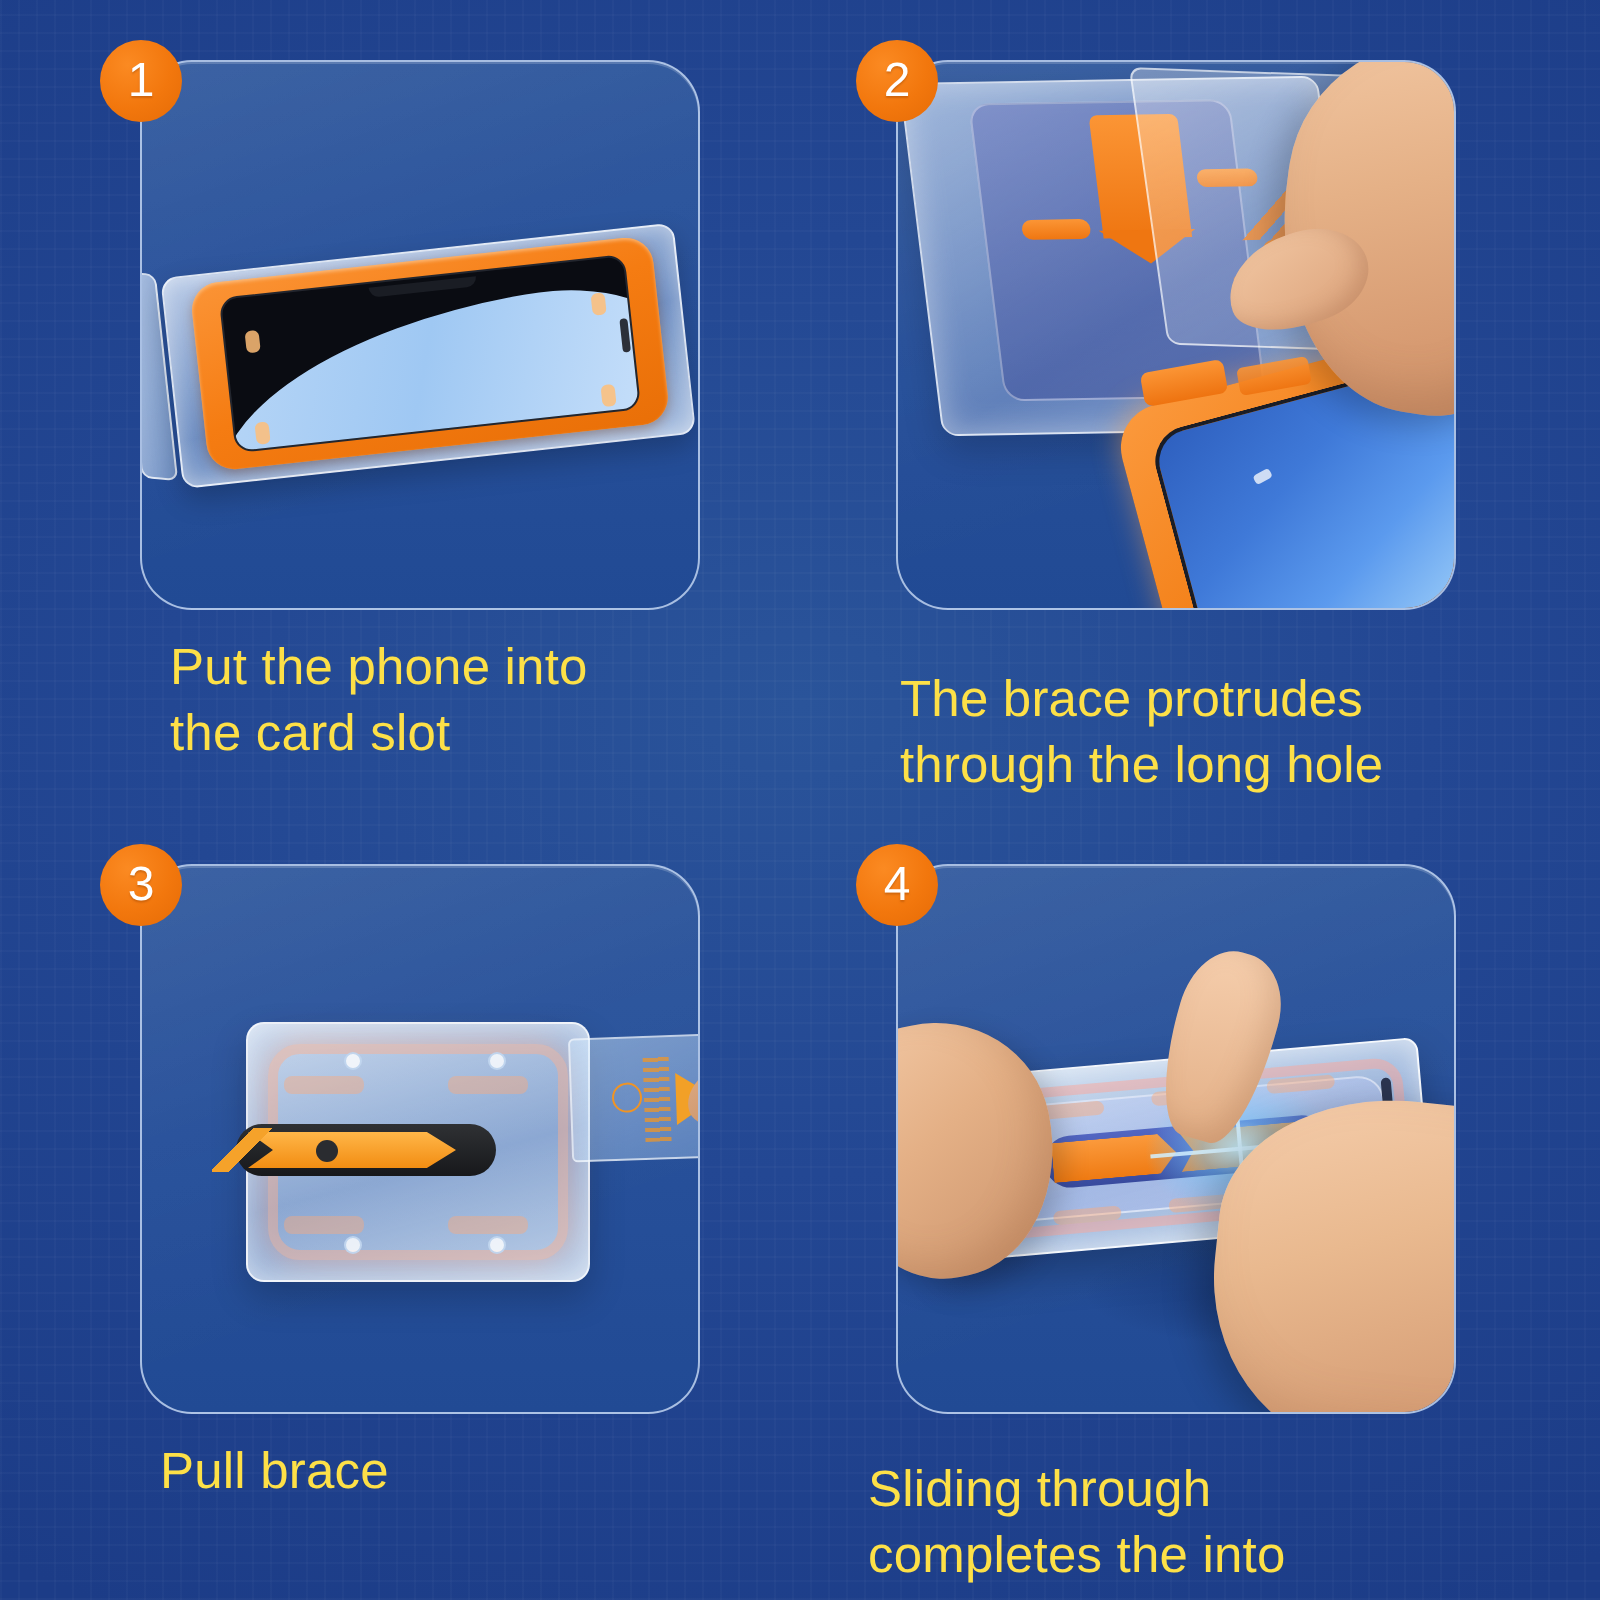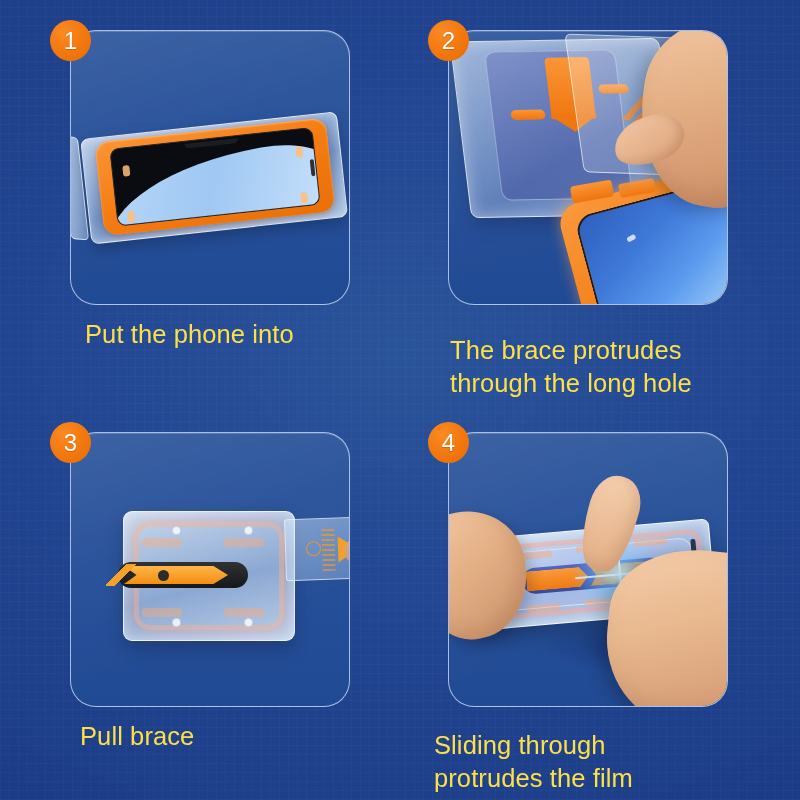--- a/index.html
+++ b/index.html
@@ -433,20 +433,21 @@
             <div class="tab t2"></div>
             <div class="tab t3"></div>
             <div class="tab t4"></div>
             <div class="side-btn"></div>
           </div>
         </div>
       </div>
     </div>
     <div class="caption">
       <span class="line">Put the phone into</span>
+      <span class="line">the card slot</span>
     </div>
   </div>
 
   <div class="panel right top">
     <div class="card">
       <div class="badge">2</div>
       <div class="art">
         <div class="p2">
           <div class="lid">
             <div class="lid-inner">
@@ -537,17 +538,17 @@
             <div class="pen"></div>
             <div class="flare"></div>
           </div>
           <div class="hand-r"></div>
           <div class="index"></div>
         </div>
       </div>
     </div>
     <div class="caption">
       <span class="line">Sliding through</span>
-      <span class="line">protrudes the film</span>
+      <span class="line">completes the into</span>
     </div>
   </div>
 
 </div>
 
 </body></html>

